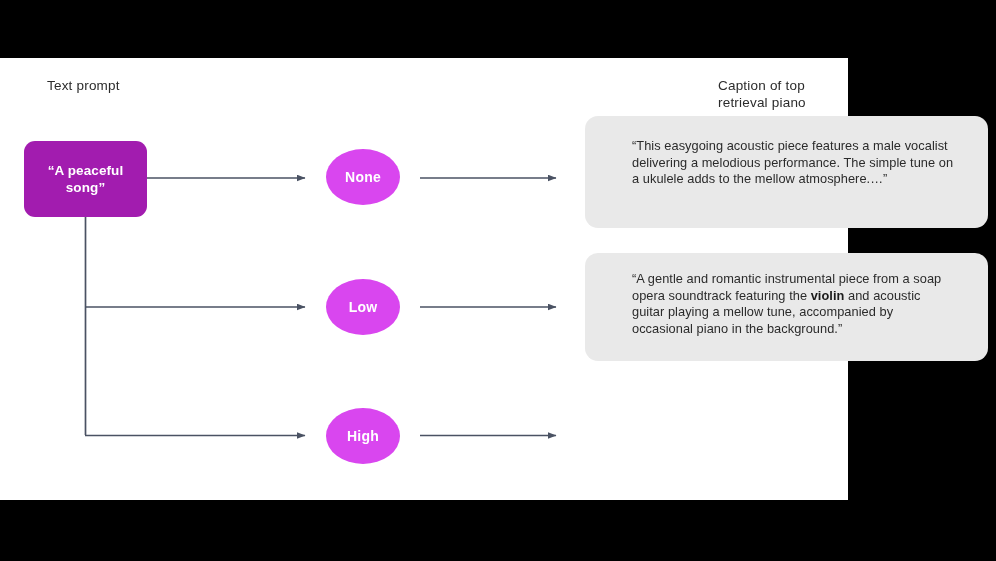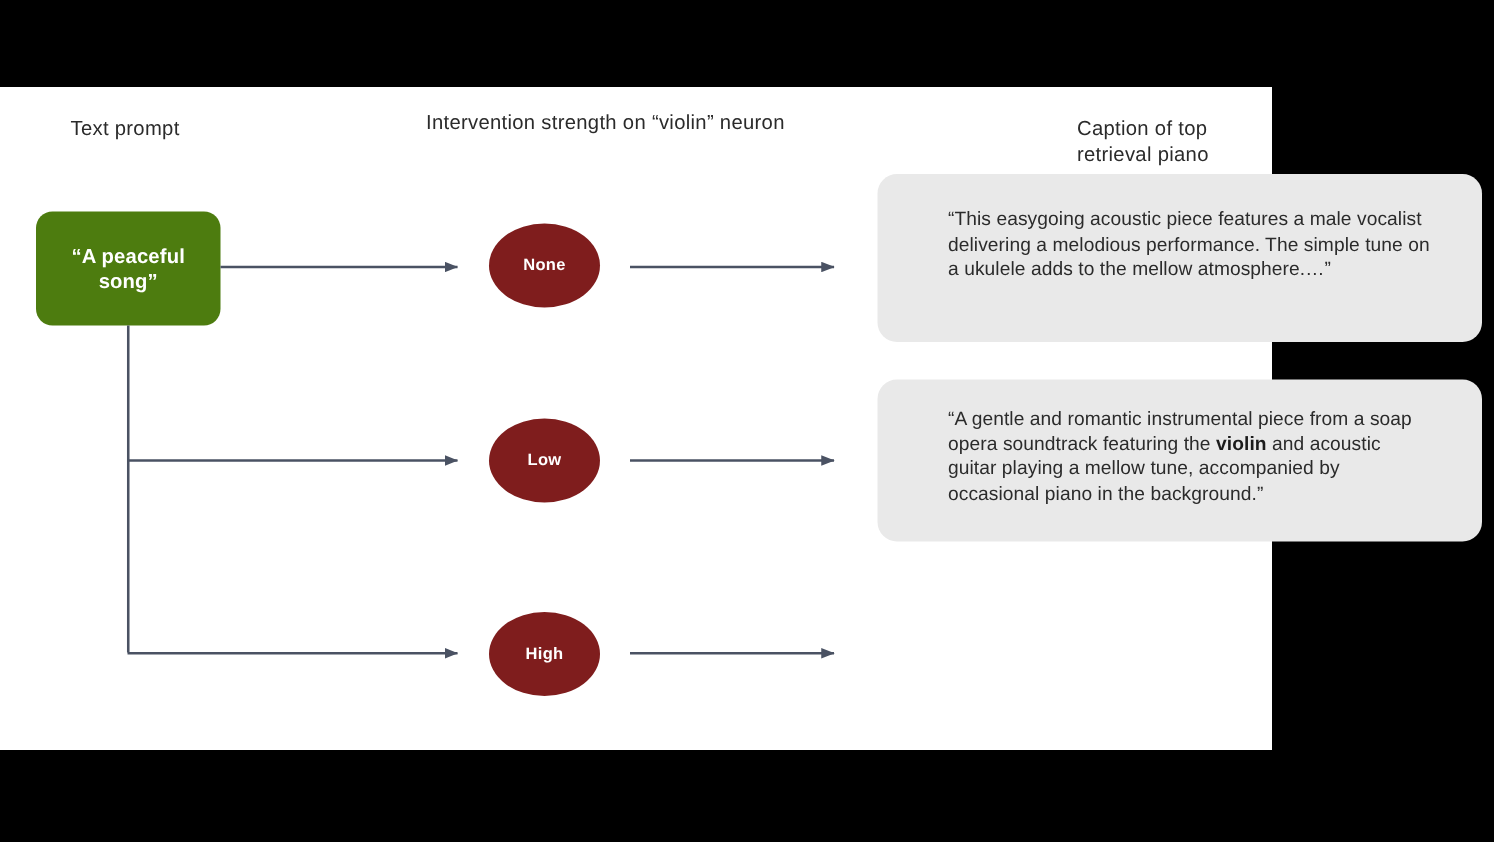--- a/index.html
+++ b/index.html
@@ -29,44 +29,44 @@
   }
   #hdr-prompt     { left: 47px;  top: 19px; }
   #hdr-strength   { left: 284px; top: 15px; width: 240px; }
   #hdr-caption    { left: 718px; top: 19px; }
 
   
   #prompt-box {
     position: absolute;
     left: 24px; top: 83px;
     width: 123px; height: 76px;
-    background: #4d7c0f;
+    background: #a21caf;
     border-radius: 11px;
     display: flex; align-items: center; justify-content: center;
     text-align: center;
     color: #ffffff;
     font-size: 13.5px;
     line-height: 17px;
     font-weight: 600;
     letter-spacing: 0.1px;
     padding: 0 8px;
   }
 
   
   #wires { position: absolute; left: 0; top: 0; width: 996px; height: 442px; }
 
   
   .pill {
     position: absolute;
     width: 74px; height: 56px;
-    background: #7f1d1d;
+    background: #d946ef;
     border-radius: 50%;
     display: flex; align-items: center; justify-content: center;
     color: #ffffff;
-    font-size: 11px;
+    font-size: 14px;
     font-weight: 600;
     letter-spacing: 0.2px;
   }
   #pill-0 { left: 326px; top: 91px; }
   #pill-1 { left: 326px; top: 221px; }
   #pill-2 { left: 326px; top: 350px; }
 
   
   .caption-card {
     position: absolute;
@@ -96,21 +96,20 @@
 </style>
 </head>
 <body>
 
 <div class="bar-top"></div>
 
 <div id="slide">
 
   <div class="col-header" id="hdr-prompt">Text prompt</div>
 
-  <div class="col-header" id="hdr-strength">Intervention strength on “violin” neuron</div>
 
   <div class="col-header" id="hdr-caption">Caption of top retrieval piano</div>
 
   <div id="prompt-box">“A peaceful song”</div>
 
   <svg id="wires" viewBox="0 0 996 442" width="996" height="442">
     <defs>
       <marker id="arrowhead" markerWidth="9" markerHeight="7" refX="8.5" refY="3.5" orient="auto" markerUnits="userSpaceOnUse">
         <path d="M0,0 L9,3.5 L0,7 z" fill="#4a5263"></path>
       </marker>

